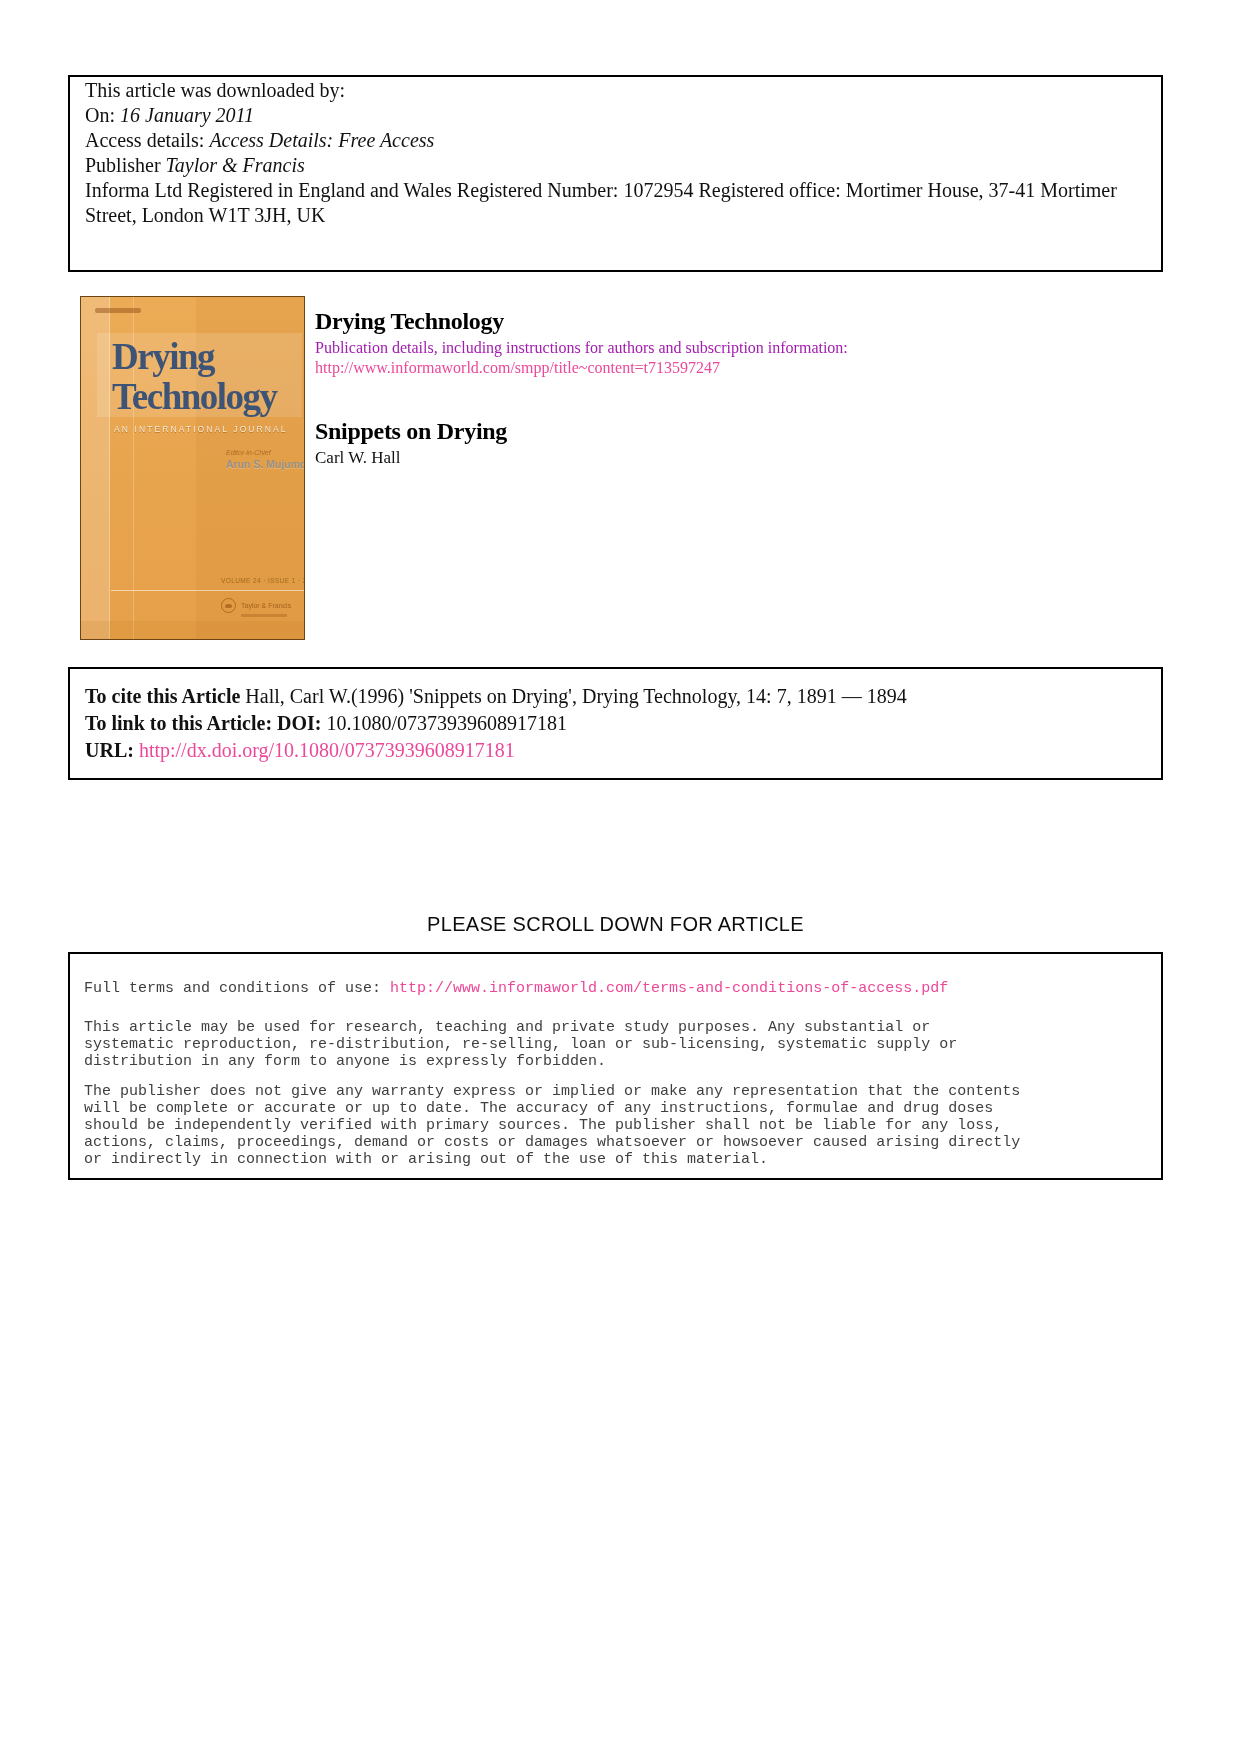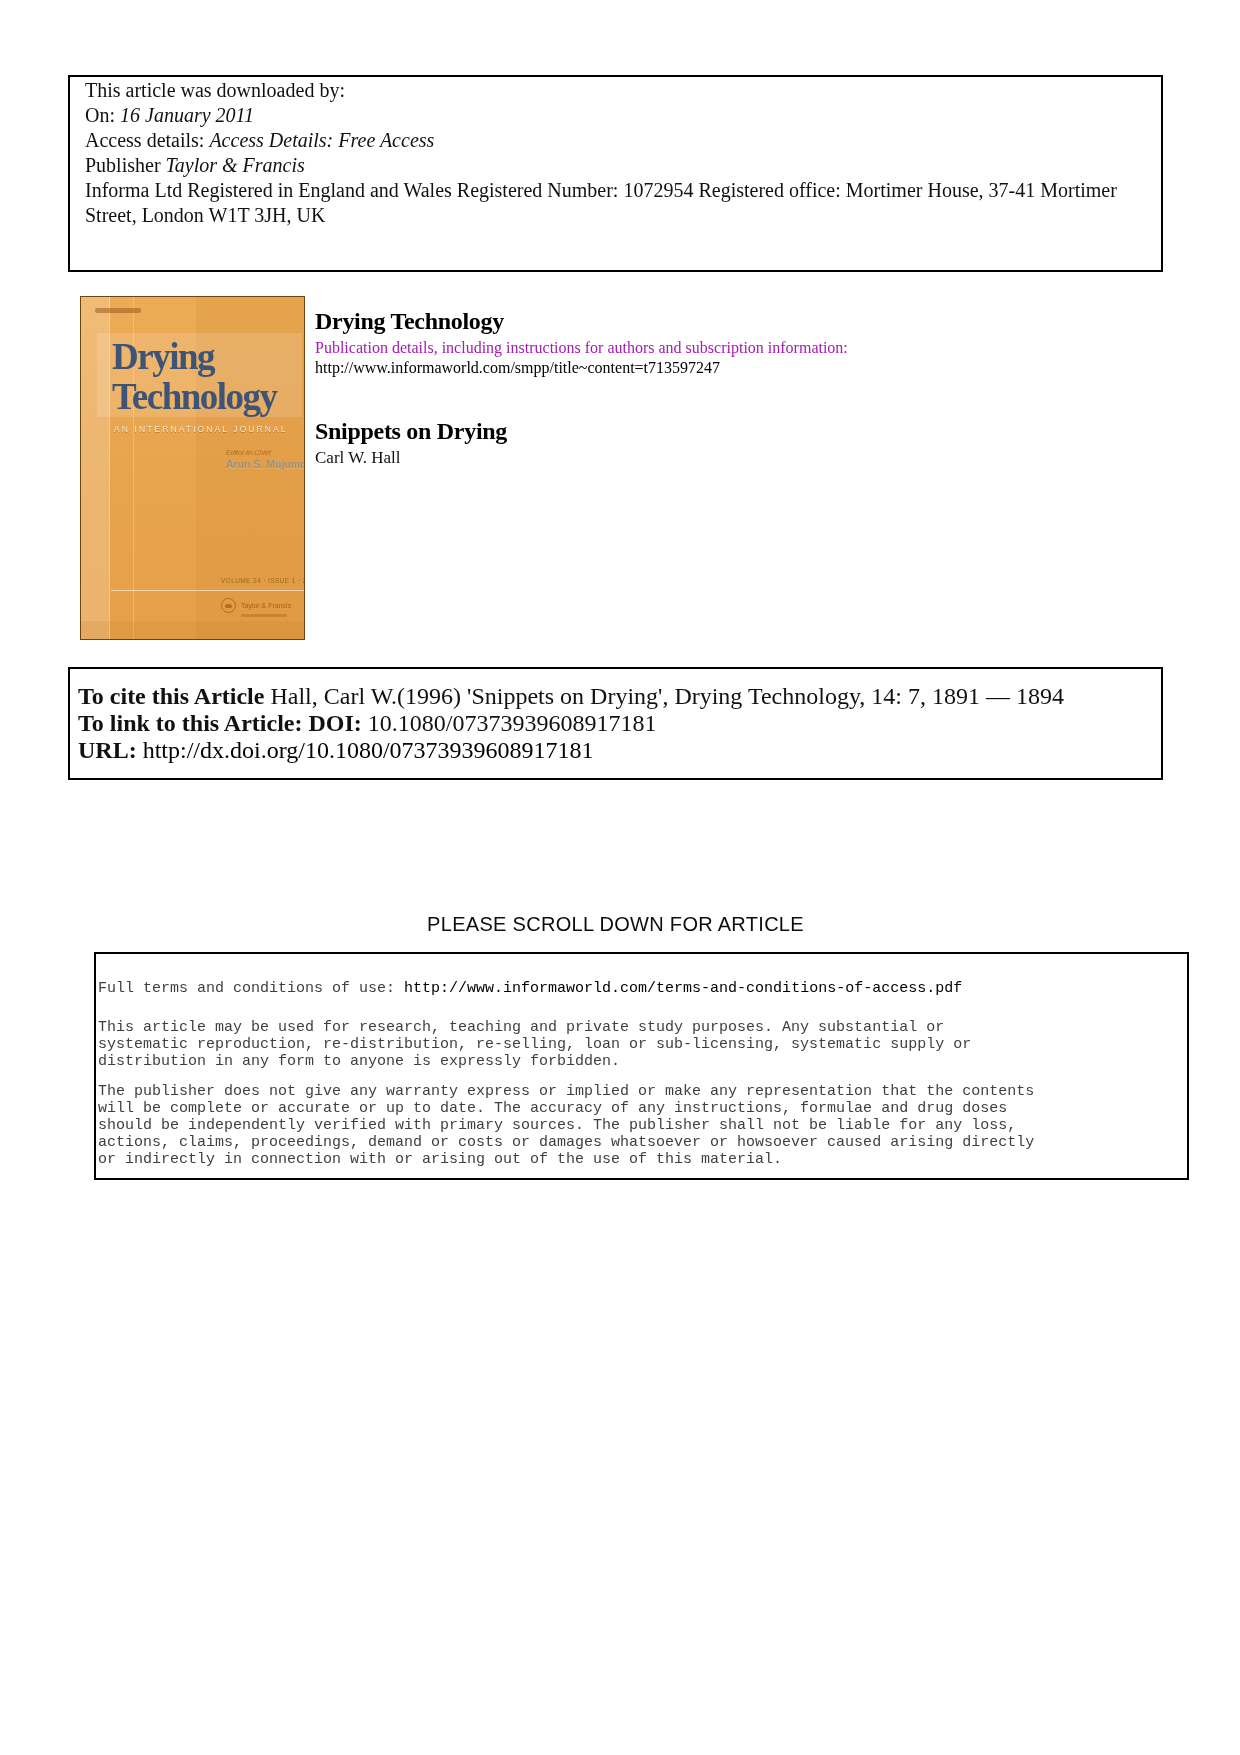--- a/index.html
+++ b/index.html
@@ -44,38 +44,38 @@
 
   
   .h-serif{position:absolute;font-weight:bold;font-size:24px;line-height:30px;letter-spacing:-.3px;color:#000;}
   #journal-title{left:315px;top:306px;}
   #pub-details{position:absolute;left:315px;top:338px;font-size:16px;line-height:20px;color:#a21caf;}
   #pub-url{position:absolute;left:315px;top:358px;font-size:16px;line-height:20px;}
   #article-title{left:315px;top:416px;}
   #article-author{position:absolute;left:315px;top:448px;font-size:17px;line-height:20px;}
 
   
-  #cite-box{left:68px;top:667px;width:1095px;height:113px;padding:14px 20px 0 8px;
-            font-size:24px;line-height:27px;}
+  #cite-box{left:68px;top:667px;width:1095px;height:113px;padding:14px 20px 0 15px;
+            font-size:20px;line-height:27px;}
   #cite-box b{font-weight:bold;}
 
   
   #scroll-notice{position:absolute;left:68px;top:911px;width:1095px;text-align:center;
                  font-family:"Liberation Sans","DejaVu Sans",sans-serif;font-size:20px;line-height:26px;
                  letter-spacing:.3px;color:#0d0d0d;}
 
   
-  #terms-box{left:68px;top:952px;width:1095px;height:228px;padding:26px 18px 0 2px;
+  #terms-box{left:68px;top:952px;width:1095px;height:228px;padding:26px 18px 0 14px;
              font-family:"Liberation Mono","DejaVu Sans Mono",monospace;
-             font-size:15px;line-height:17px;color:#3f3f3f;margin-left:26px;}
+             font-size:15px;line-height:17px;color:#3f3f3f;}
   .terms-line{margin:0 0 22px 0;white-space:nowrap;}
   .terms-para{white-space:pre-line;margin:0 0 13px 0;}
   .terms-para:last-child{margin-bottom:0;}
 
-  a.link{color:#000000;text-decoration:none;cursor:pointer;}
+  a.link{color:#ec4899;text-decoration:none;cursor:pointer;}
 </style>
 </head>
 <body>
 
 <div id="page">
 
   <div id="download-box" class="box">
     <div>This article was downloaded by:</div>
     <div><span>On: </span><em>16 January 2011</em></div>
     <div><span>Access details: </span><em>Access Details: Free Access</em></div>

